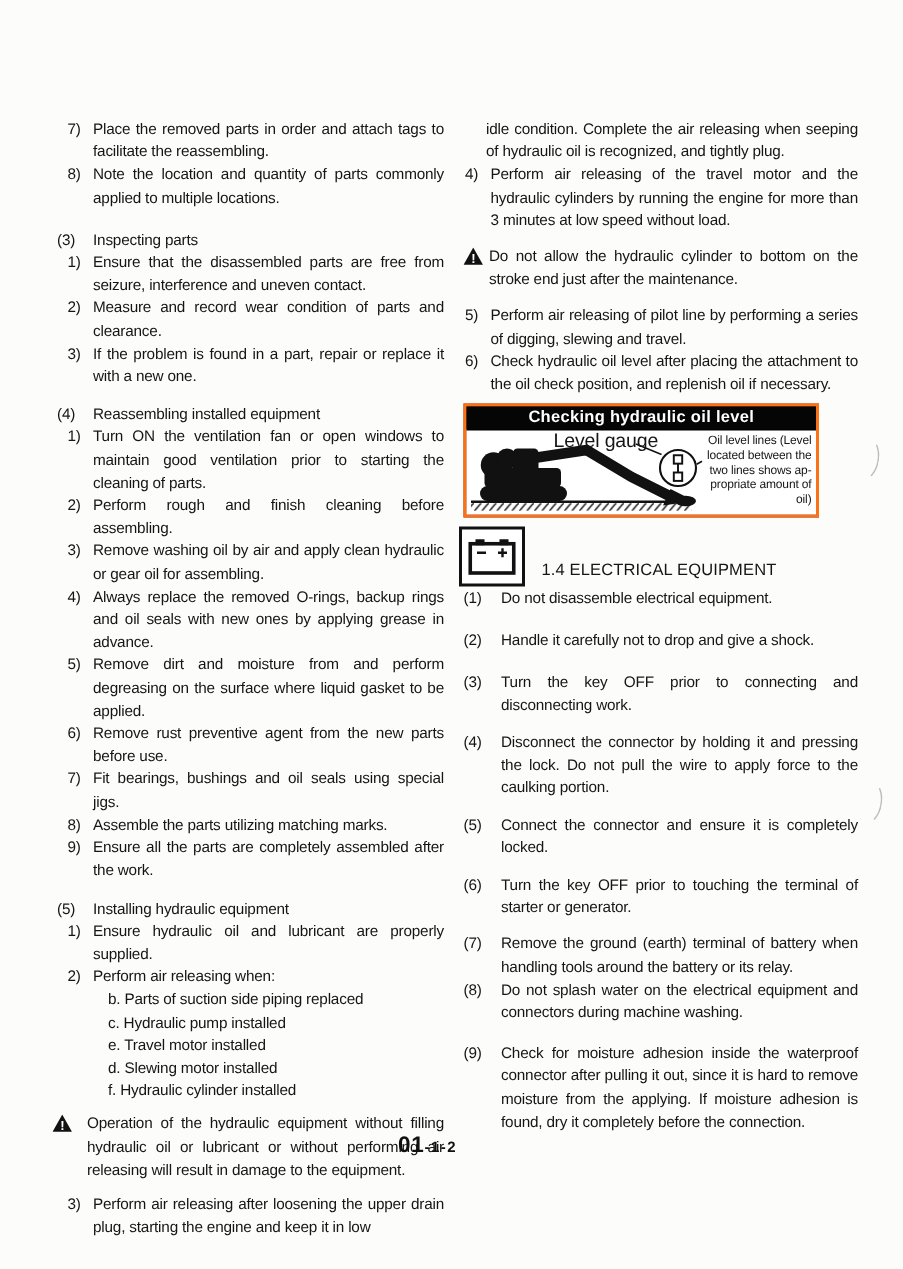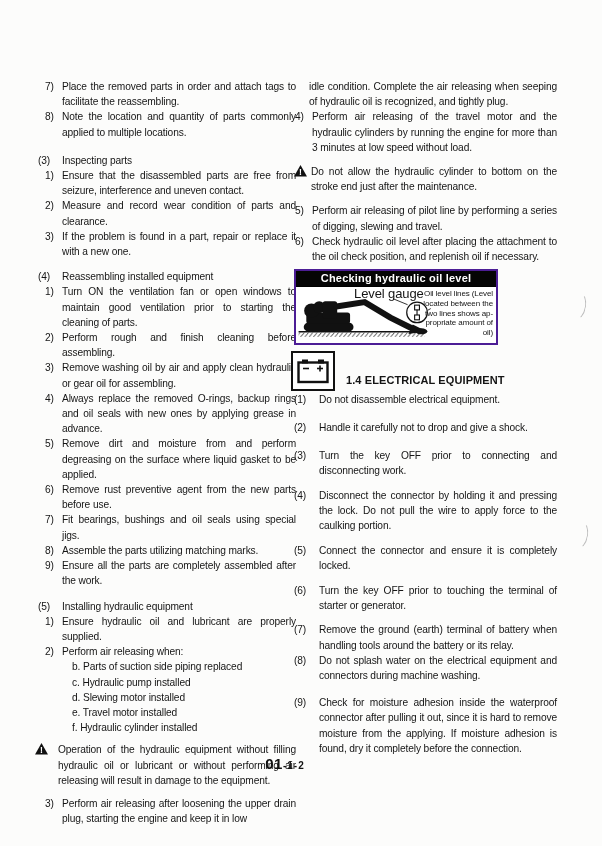--- a/index.html
+++ b/index.html
@@ -2,49 +2,49 @@
 <html><head>
 <meta charset="utf-8">
 <style>
   html,body{margin:0;padding:0;width:602px;height:846px;overflow:hidden;}
   body{font-family:"Liberation Sans",sans-serif;background:#fbfbfa;color:#161616;}
   .page{position:absolute;inset:0;width:602px;height:846px;background:#fcfcfb;overflow:hidden;}
 
   .col{position:absolute;top:79px;font-size:10.2px;line-height:15.2px;letter-spacing:-0.12px;
        text-align:justify;color:#151515;}
   #left-col{left:38px;width:258px;}
-  #right-col{left:294px;width:263px;}
+  #right-col{left:309px;width:263px;}
 
   .row{display:flex;}
   .num{flex:none;white-space:nowrap;}
   .txt{flex:1;min-width:0;}
   #left-col .section>.num{width:24px;}
   #left-col .item>.num{width:17px;margin-left:7px;}
   #right-col .item>.num{width:17px;margin-left:1px;}
   #right-b .item>.num{width:25px;margin-left:0;}
   .para{padding-left:15px;}
   .sub{padding-left:34px;text-align:left;}
   .warning{display:flex;}
   .warn-icon{flex:none;width:17px;padding-top:1px;}
   #left-col .warning{margin-left:-3px;}
   #left-col .warn-icon{width:23px;}
 
-  .figure{margin-top:5px;width:204px;border:2px solid #4c1d95;box-sizing:border-box;background:#7f1d1d;}
+  .figure{margin-top:5px;width:237px;border:2px solid #f97316;box-sizing:border-box;background:#7f1d1d;}
   .figure-title{background:#050505;color:#fff;font-weight:bold;font-size:11px;line-height:15px;
        text-align:center;letter-spacing:0.2px;}
   .figure-body{position:relative;height:56px;background:#fff;border-top:1px solid #000;}
   .fig-svg{position:absolute;left:0;top:0;width:100%;height:100%;}
   .lg-label{position:absolute;left:58px;top:2px;font-size:13px;letter-spacing:-0.1px;text-align:left;line-height:10px;}
   .fig-caption{position:absolute;right:3px;top:2px;width:77px;font-size:8px;line-height:9.7px;
        letter-spacing:-0.1px;text-align:right;}
 
   .battery-row{margin-top:6px;display:flex;align-items:flex-end;}
   .battery-box{flex:none;width:44px;height:40px;border:2px solid #111;margin-left:-3px;box-sizing:border-box;
        display:flex;align-items:center;justify-content:center;background:#fff;}
-  .heading{margin-left:11px;font-weight:bold;font-size:11px;padding-bottom:3px;letter-spacing:0.1px;text-align:left;}
+  .heading{margin-left:11px;font-weight:normal;font-size:11px;padding-bottom:3px;letter-spacing:0.1px;text-align:left;}
   #right-b{margin-top:1px;}
 
   .footer{position:absolute;top:755px;left:225px;width:120px;text-align:center;font-weight:bold;color:#111;}
   .pn-big{font-size:15px;letter-spacing:0.5px;}
   .pn-small{font-size:10px;letter-spacing:1px;}
 
   .scan-curve{position:absolute;width:15px;height:26px;border:1.2px solid transparent;
        border-right-color:#bdbdbd;border-radius:50%;}
   #curve1{left:569px;top:292px;transform:rotate(10deg);}
   #curve2{left:571px;top:521px;transform:rotate(10deg);}
@@ -127,22 +127,22 @@
         <span class="num">1)</span>
         <div class="txt">Ensure hydraulic oil and lubricant are properly supplied.</div>
       </div>
       <div class="row item">
         <span class="num">2)</span>
         <div class="txt">Perform air releasing when:</div>
       </div>
       <div class="sub">
         <div class="subline">b. Parts of suction side piping replaced</div>
         <div class="subline">c. Hydraulic pump installed</div>
+        <div class="subline">e. Travel motor installed</div>
         <div class="subline">d. Slewing motor installed</div>
-        <div class="subline">e. Travel motor installed</div>
         <div class="subline">f. Hydraulic cylinder installed</div>
       </div>
       <div class="warning" style="margin-top: 7px;">
         <span class="warn-icon"><svg width="13" height="12" viewBox="0 0 14 13">
             <path d="M7 0 L14 12.5 L0 12.5 Z" fill="#111"></path>
             <text x="7" y="11" font-size="9.5" font-weight="bold" fill="#fff" text-anchor="middle" font-family="Liberation Sans, sans-serif">!</text>
           </svg></span>
         <div class="txt">Operation of the hydraulic equipment without filling hydraulic oil or lubricant or without performing air releasing will result in damage to the equipment.</div>
       </div>
       <div class="row item" style="margin-top: 8px;">

